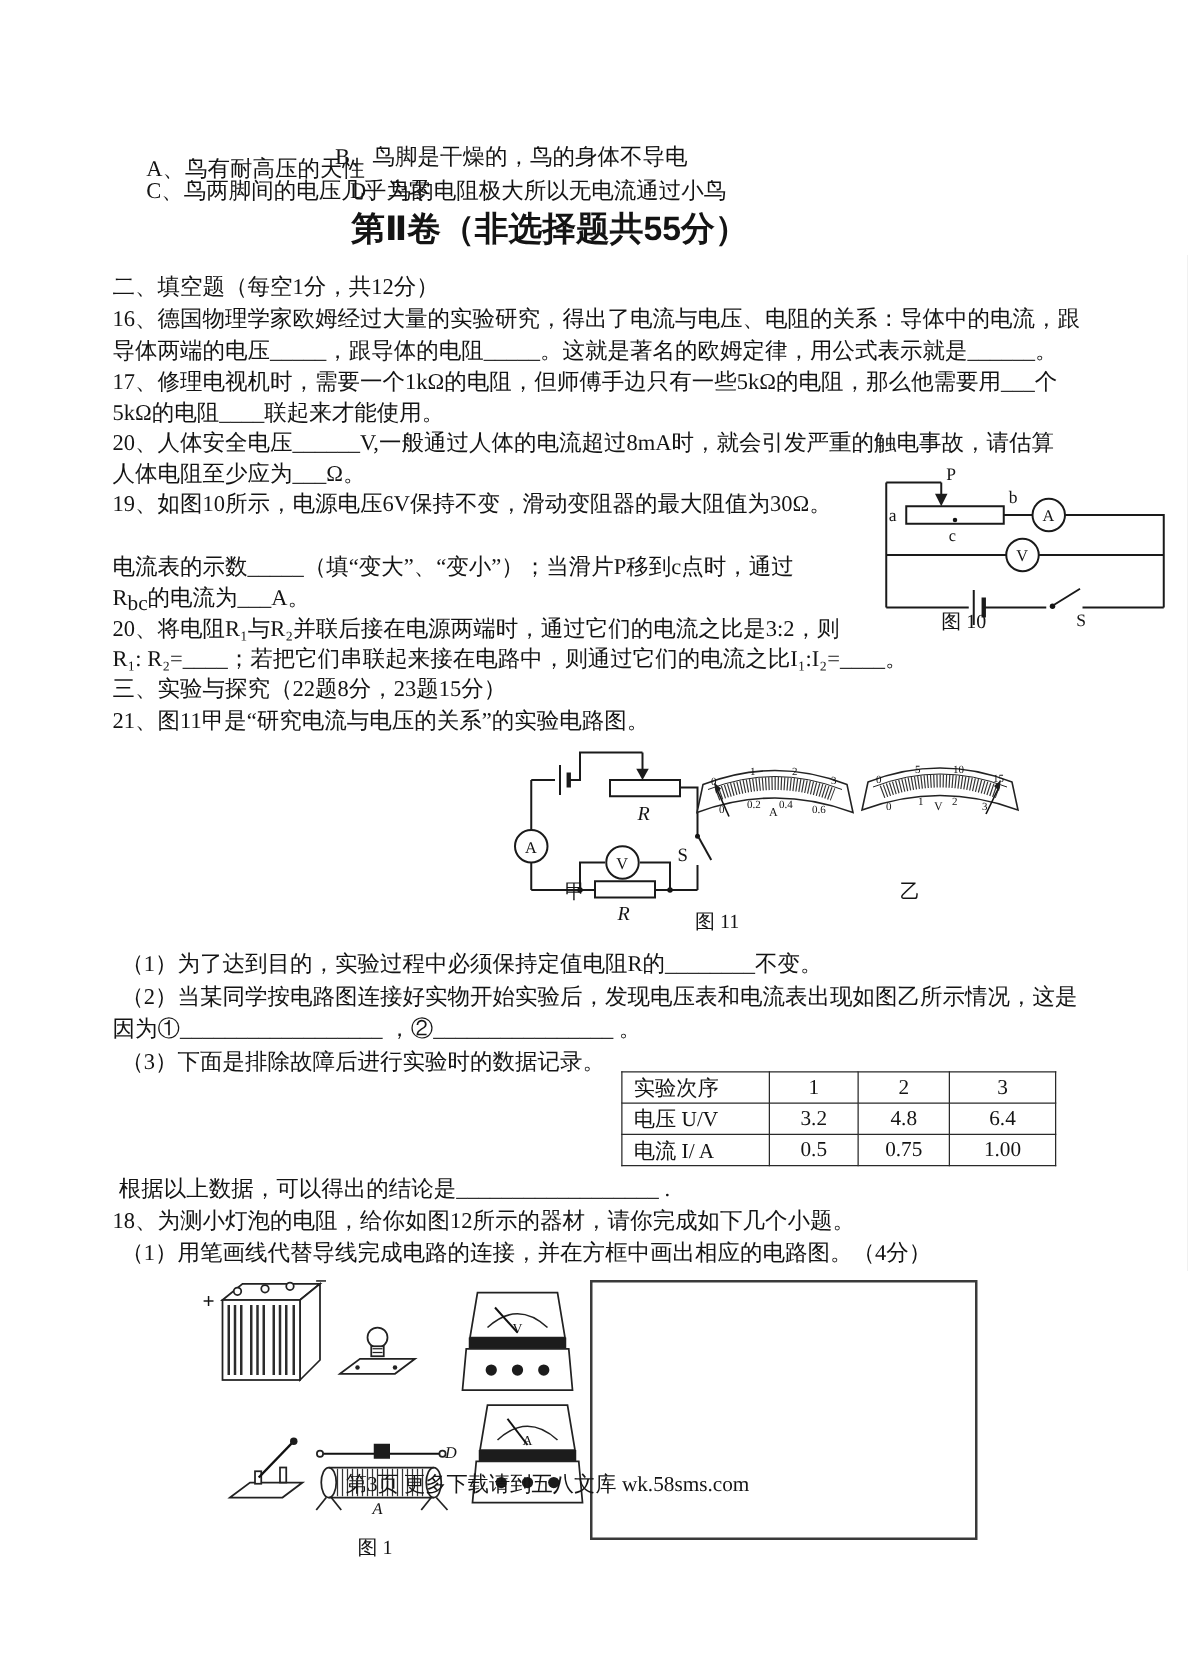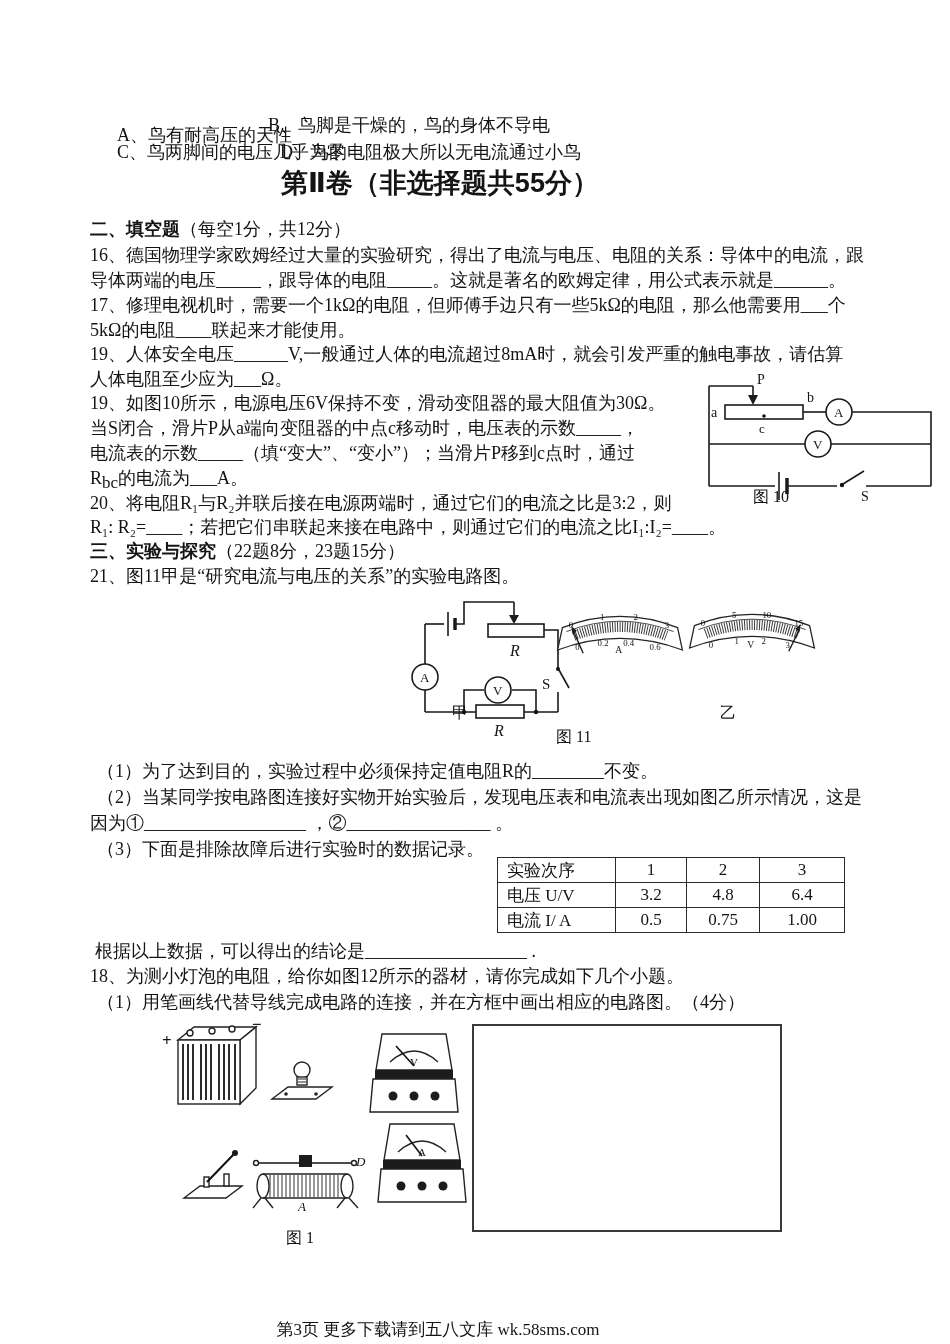--- a/index.html
+++ b/index.html
@@ -1,37 +1,37 @@
 <!DOCTYPE html>
 <html><head>
 <meta charset="utf-8">
 <style>
   html,body{margin:0;padding:0;background:#e8e8e8;}
   .page{position:relative;width:950px;height:1344px;background:#ffffff;margin:0 auto;overflow:hidden;
         font-family:"Liberation Serif","DejaVu Serif",serif;color:#141414;}
   .line{position:absolute;font-size:18px;white-space:nowrap;line-height:1.25;}
   .indent{left:97px;}
-  .heading-sans{font-family:"Liberation Sans","DejaVu Sans",sans-serif;font-weight:bold;}
+  .heading-sans{font-family:"Liberation Sans","DejaVu Sans",sans-serif;font-weight:normal;}
   .title{position:absolute;left:90px;width:700px;text-align:center;font-size:27px;font-weight:bold;
          font-family:"Liberation Sans","DejaVu Sans",sans-serif;white-space:nowrap;}
   .sub{font-size:17px;vertical-align:-4px;}
   .caption{position:absolute;font-size:16px;white-space:nowrap;}
   svg{position:absolute;overflow:visible;}
   svg text{font-family:"Liberation Serif","DejaVu Serif",serif;fill:#141414;}
   .wire{stroke:#1a1a1a;stroke-width:1.6;fill:none;}
   .thick{stroke:#1a1a1a;stroke-width:3.5;fill:none;}
   .boxw{fill:#ffffff;stroke:#1a1a1a;stroke-width:1.6;}
   .sk{stroke:#222;stroke-width:1.4;fill:#fff;}
   .dk{fill:#1c1c1c;}
   table.data{position:absolute;left:497px;top:857px;border-collapse:collapse;font-size:17px;}
   table.data td{border:1.6px solid #2a2a2a;height:24px;text-align:center;padding:0 4px;}
   table.data td.rowhead{width:104px;text-align:left;padding-left:9px;}
   .c2{width:62px}.c3{width:64px}.c4{width:76px}
   .drawbox{position:absolute;left:472px;top:1024px;width:306px;height:204px;border:2px solid #3a3a3a;}
-  .footer{position:absolute;left:0;top:1318px;width:876px;text-align:center;font-size:17px;}
+  .footer{position:absolute;left:0;top:1176px;width:876px;text-align:center;font-size:17px;}
 </style>
 </head>
 <body>
 
 <div class="page">
 
   <div class="line" style="left:117px;top:124px">A、鸟有耐高压的天性</div>
   <div class="line" style="left:268px;top:114px">B、鸟脚是干燥的，鸟的身体不导电</div>
   <div class="line" style="left:117px;top:141px">C、鸟两脚间的电压几乎为零</div>
   <div class="line" style="left:280px;top:141px">D、鸟的电阻极大所以无电流通过小鸟</div>
@@ -39,24 +39,23 @@
   <div class="title" style="top:165px">第Ⅱ卷（非选择题共55分）</div>
 
   <div class="line" style="left:90px;top:218px">
     <span class="heading-sans">二、填空题</span><span>（每空1分，共12分）</span>
   </div>
 
   <div class="line" style="left:90px;top:244px">16、德国物理学家欧姆经过大量的实验研究，得出了电流与电压、电阻的关系：导体中的电流，跟</div>
   <div class="line" style="left:90px;top:269px">导体两端的电压_____，跟导体的电阻_____。这就是著名的欧姆定律，用公式表示就是______。</div>
   <div class="line" style="left:90px;top:294px">17、修理电视机时，需要一个1kΩ的电阻，但师傅手边只有一些5kΩ的电阻，那么他需要用___个</div>
   <div class="line" style="left:90px;top:319px">5kΩ的电阻____联起来才能使用。</div>
-  <div class="line" style="left:90px;top:343px">19、人体安全电压______V,一般通过人体的电流超过8mA时，就会引发严重的触电事故，请估算</div>
+  <div class="line" style="left:90px;top:343px">20、人体安全电压______V,一般通过人体的电流超过8mA时，就会引发严重的触电事故，请估算</div>
   <div class="line" style="left:90px;top:368px">人体电阻至少应为___Ω。</div>
   <div class="line" style="left:90px;top:392px">19、如图10所示，电源电压6V保持不变，滑动变阻器的最大阻值为30Ω。</div>
-  <div class="line" style="left:90px;top:417px">当S闭合，滑片P从a端向变阻器的中点c移动时，电压表的示数_____，</div>
   <div class="line" style="left:90px;top:442px">电流表的示数_____（填“变大”、“变小”）；当滑片P移到c点时，通过</div>
   <div class="line" style="left:90px;top:467px">
     <span>R</span><span class="sub">bc</span><span>的电流为___A。</span>
   </div>
 
   <svg style="left:695px;top:366px" width="250" height="140" viewBox="0 0 250 140">
     <path class="wire" d="M14,20 V120"></path>
     <path class="wire" d="M14,20 H58"></path>
     <path class="wire" d="M58,20 V30"></path>
     <polygon class="dk" points="53,29 63,29 58,39"></polygon>

